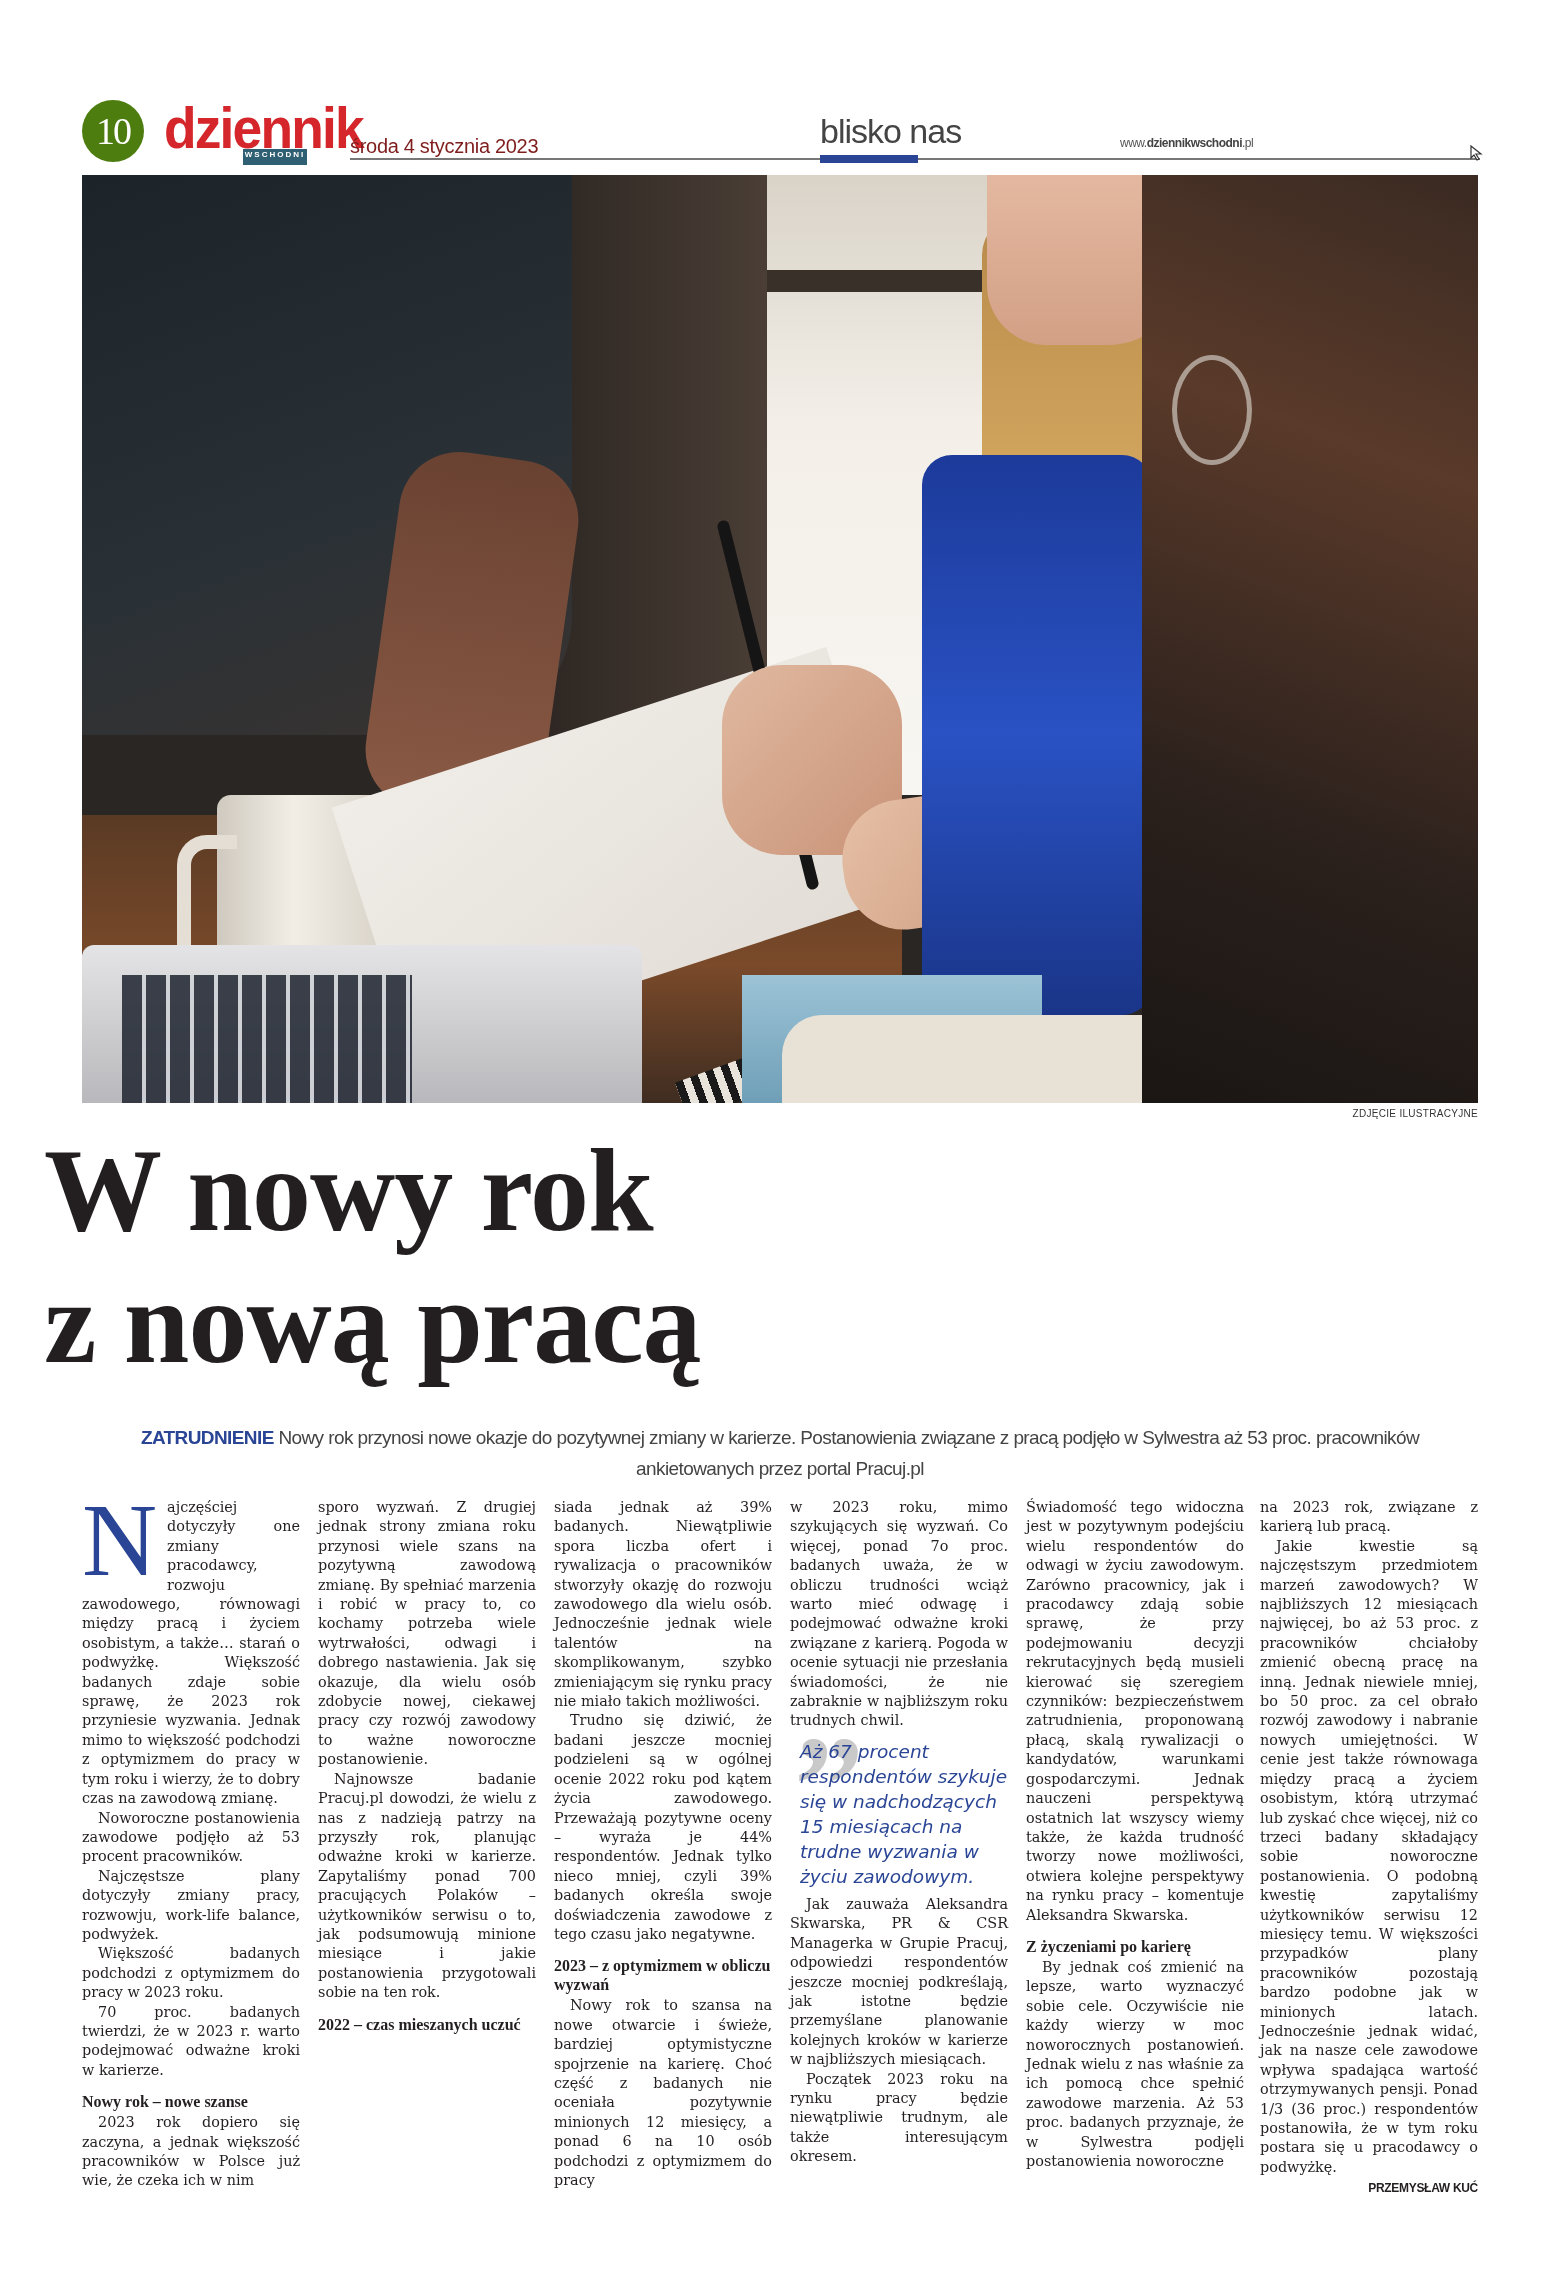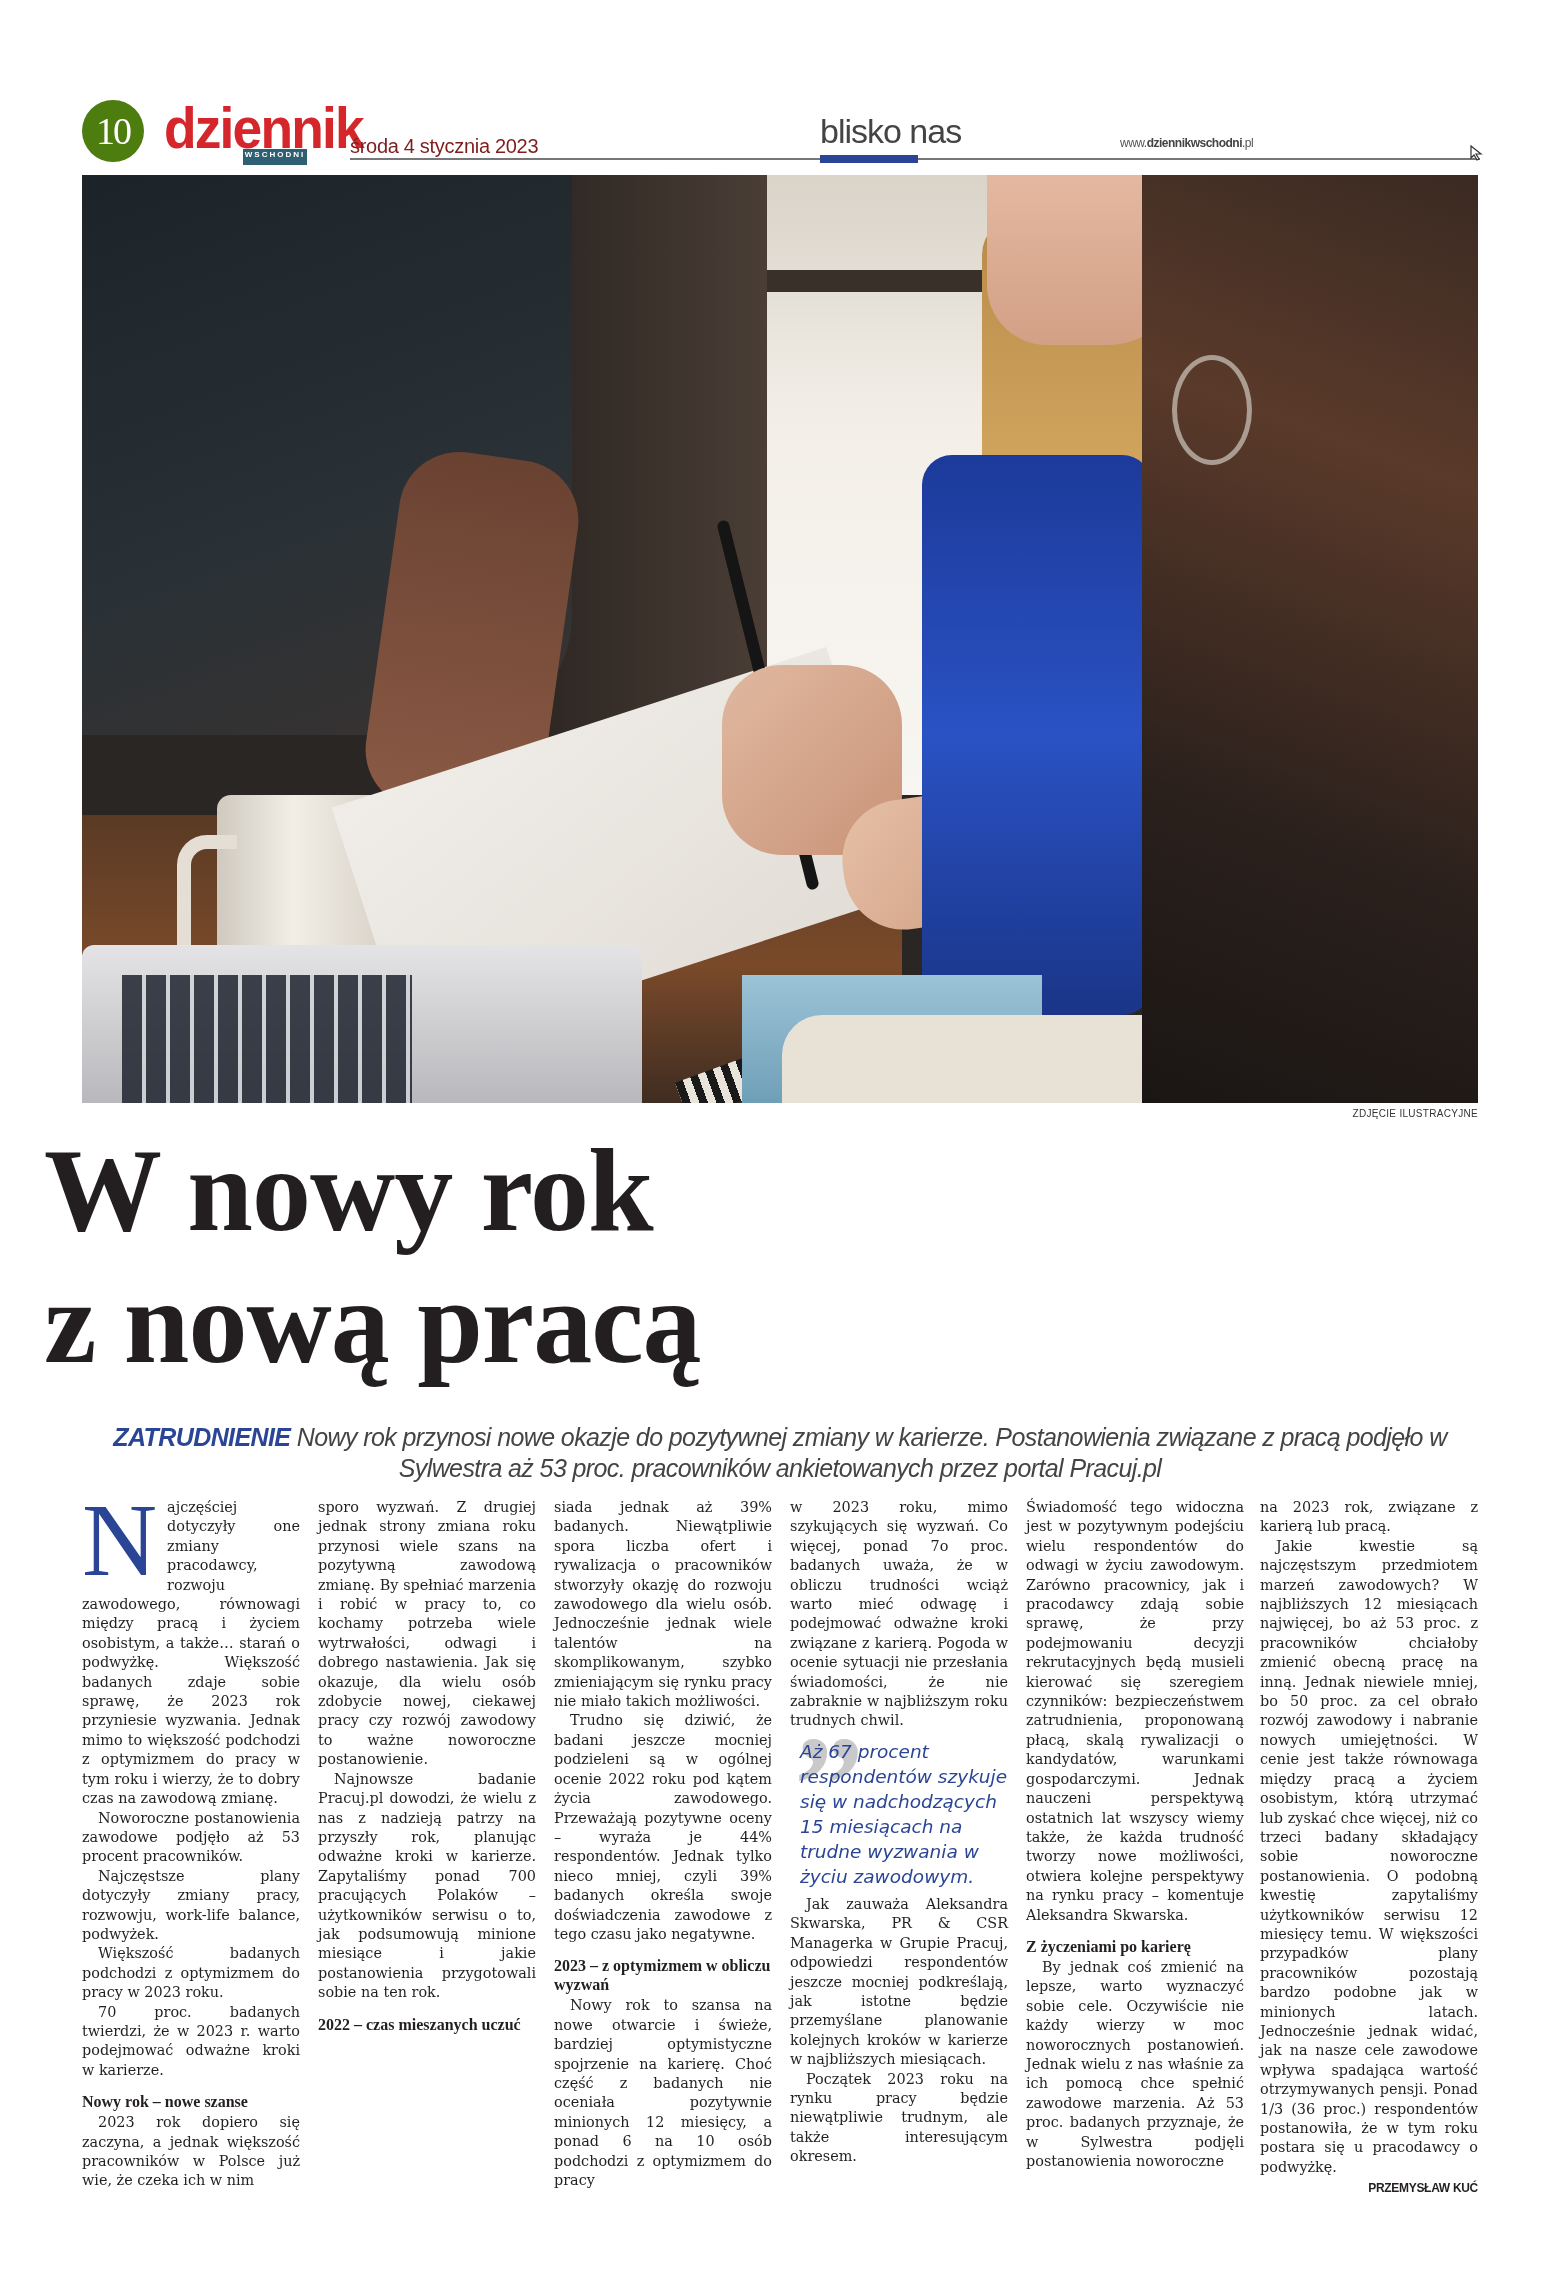--- a/index.html
+++ b/index.html
@@ -54,23 +54,22 @@
   }
 
   
   .headline {
     position: absolute; left: 0; top: 1125px; width: 1558px; text-align: left;
     font-family: "Liberation Serif", serif; font-weight: bold; font-size: 118px; line-height: 132px;
     color: #231f20; letter-spacing: -1px; margin-left: 44px;
   }
   .lead {
     position: absolute; left: 82px; top: 1422px; width: 1396px; text-align: center;
-    font-family: "Liberation Sans", sans-serif; font-size: 25px; line-height: 31px; color: #444;
+    font-family: "Liberation Sans", sans-serif; font-size: 19px; line-height: 31px; color: #444;
     letter-spacing: -0.6px;
-    font-style: italic;
   }
   .lead .kicker { color: #2a4595; font-weight: bold; }
 
   
   .columns { position: absolute; left: 82px; top: 1498px; width: 1396px; height: 760px; }
   .col {
     position: absolute; top: 0; width: 218px;
     font-family: "DejaVu Serif", serif; font-size: 14.4px; line-height: 19.4px;
     color: #231f20; text-align: justify; hyphens: manual;
   }

